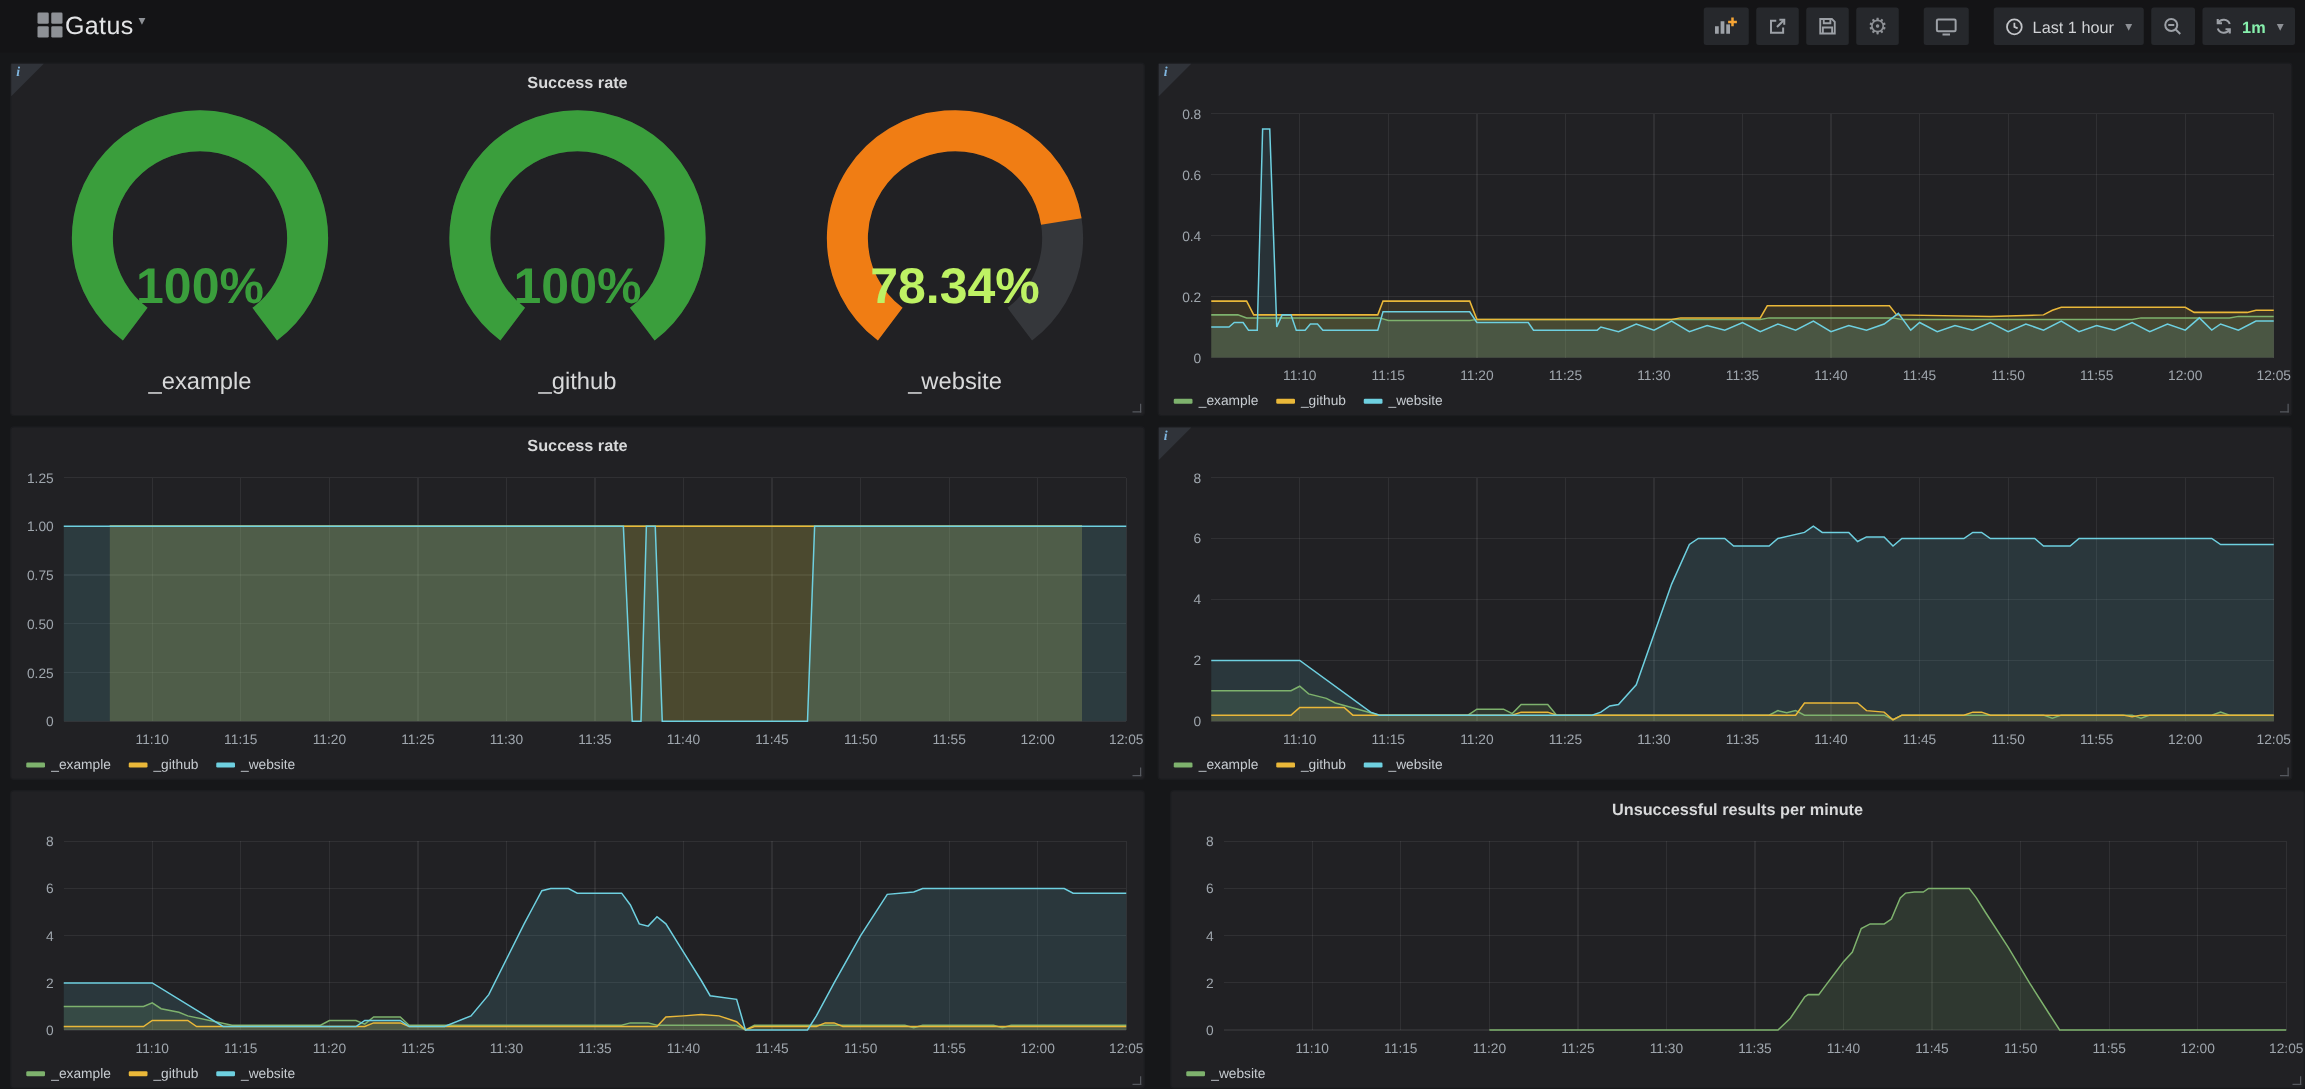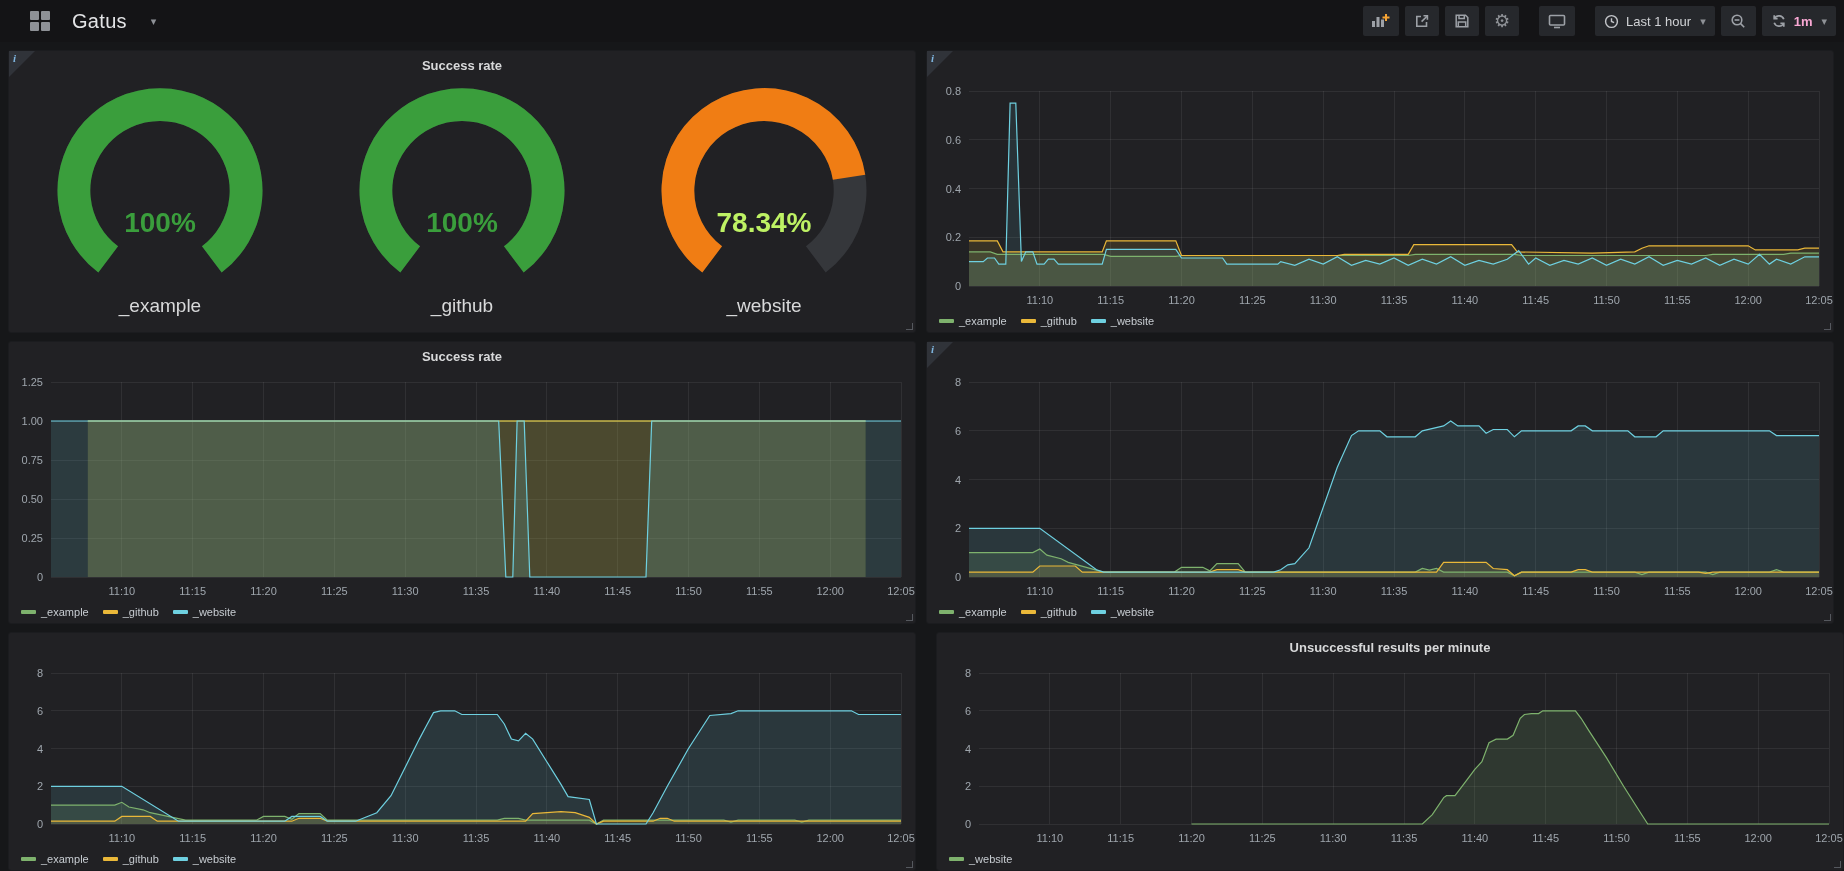--- a/index.html
+++ b/index.html
@@ -8,35 +8,35 @@
     background:#161719;
     font-family:"Liberation Sans", sans-serif;
     color:#d8d9da;
     position:relative;
   }
   
   .navbar {
     position:absolute; top:0; left:0; width:1844px; height:42px;
     background:#141416; display:flex; align-items:center; padding:0 8px;
   }
-  .nav-left { display:flex; align-items:center; gap:22px; padding-left:22px; }
+  .nav-left { display:flex; gap:2px; padding-left:22px; }
   .app-grid-icon { width:20px; height:20px; display:grid; grid-template-columns:9px 9px; grid-template-rows:9px 9px; gap:2px; }
   .app-grid-icon span { background:#8e9196; border-radius:1px; }
   .dash-title { font-size:20px; color:#e3e4e6; font-weight:400; letter-spacing:.3px; }
   .caret { color:#8e9196; font-size:11px; margin-left:2px; }
   .nav-right { margin-left:auto; display:flex; align-items:center; }
   .nav-btn {
     background:#26282c; border-radius:2px; height:30px; min-width:34px;
     display:flex; align-items:center; justify-content:center; gap:7px;
     margin-left:6px; padding:0 9px; cursor:pointer; color:#9da1a7; font-size:13px;
   }
   .nav-btn svg { display:block; }
   .nav-gap { width:14px; }
   .nav-btn .lbl { color:#d0d2d5; }
-  .refresh-interval { color:#f9a8d4; font-weight:700; }
+  .refresh-interval { color:#86efac; font-weight:700; }
   .gear-glyph { font-size:18px; line-height:1; color:#8e9196; }
   
   .panel {
     position:absolute; background:#212124; border:1px solid #1b1c1f; border-radius:3px;
   }
   .panel::after {
     content:""; position:absolute; right:2px; bottom:2px; width:6px; height:6px;
     border-right:1px solid #55585e; border-bottom:1px solid #55585e;
   }
   .panel-title {
@@ -45,21 +45,21 @@
   }
   .info-corner { position:absolute; top:0; left:0; width:0; height:0;
     border-top:26px solid #303339; border-right:26px solid transparent; z-index:3; cursor:pointer; }
   .info-corner span { position:absolute; top:-25px; left:4px; font-size:11px; font-style:italic;
     font-weight:700; color:#7fb6e0; font-family:"Liberation Serif", serif; }
   
   .gauge-row { position:absolute; top:28px; left:0; right:0; bottom:0; display:flex; }
   .gauge-cell { flex:1; position:relative; }
   .gauge-svg { position:absolute; top:4px; left:0; width:100%; height:205px; }
   .gauge-value { position:absolute; top:128px; left:0; width:100%; text-align:center;
-    font-size:28px; font-weight:700; }
+    font-size:40px; font-weight:700; }
   .gauge-label { position:absolute; top:216px; left:0; width:100%; text-align:center;
     font-size:19px; color:#d8d9da; }
   
   .chart { position:absolute; top:0; left:0; right:0; bottom:0; }
   .chart svg { position:absolute; top:0; left:0; width:100%; height:100%; }
   .grid { stroke:rgba(255,255,255,0.07); stroke-width:1; shape-rendering:crispEdges; }
   .tick { fill:#9fa6ad; font-size:11px; font-family:"Liberation Sans", sans-serif; }
   .legend { position:absolute; left:12px; bottom:5px; display:flex; gap:14px; align-items:center; z-index:2; }
   .legend-item { display:flex; align-items:center; gap:5px; cursor:pointer; }
   .legend-swatch { width:15px; height:4px; border-radius:1px; display:inline-block; }

